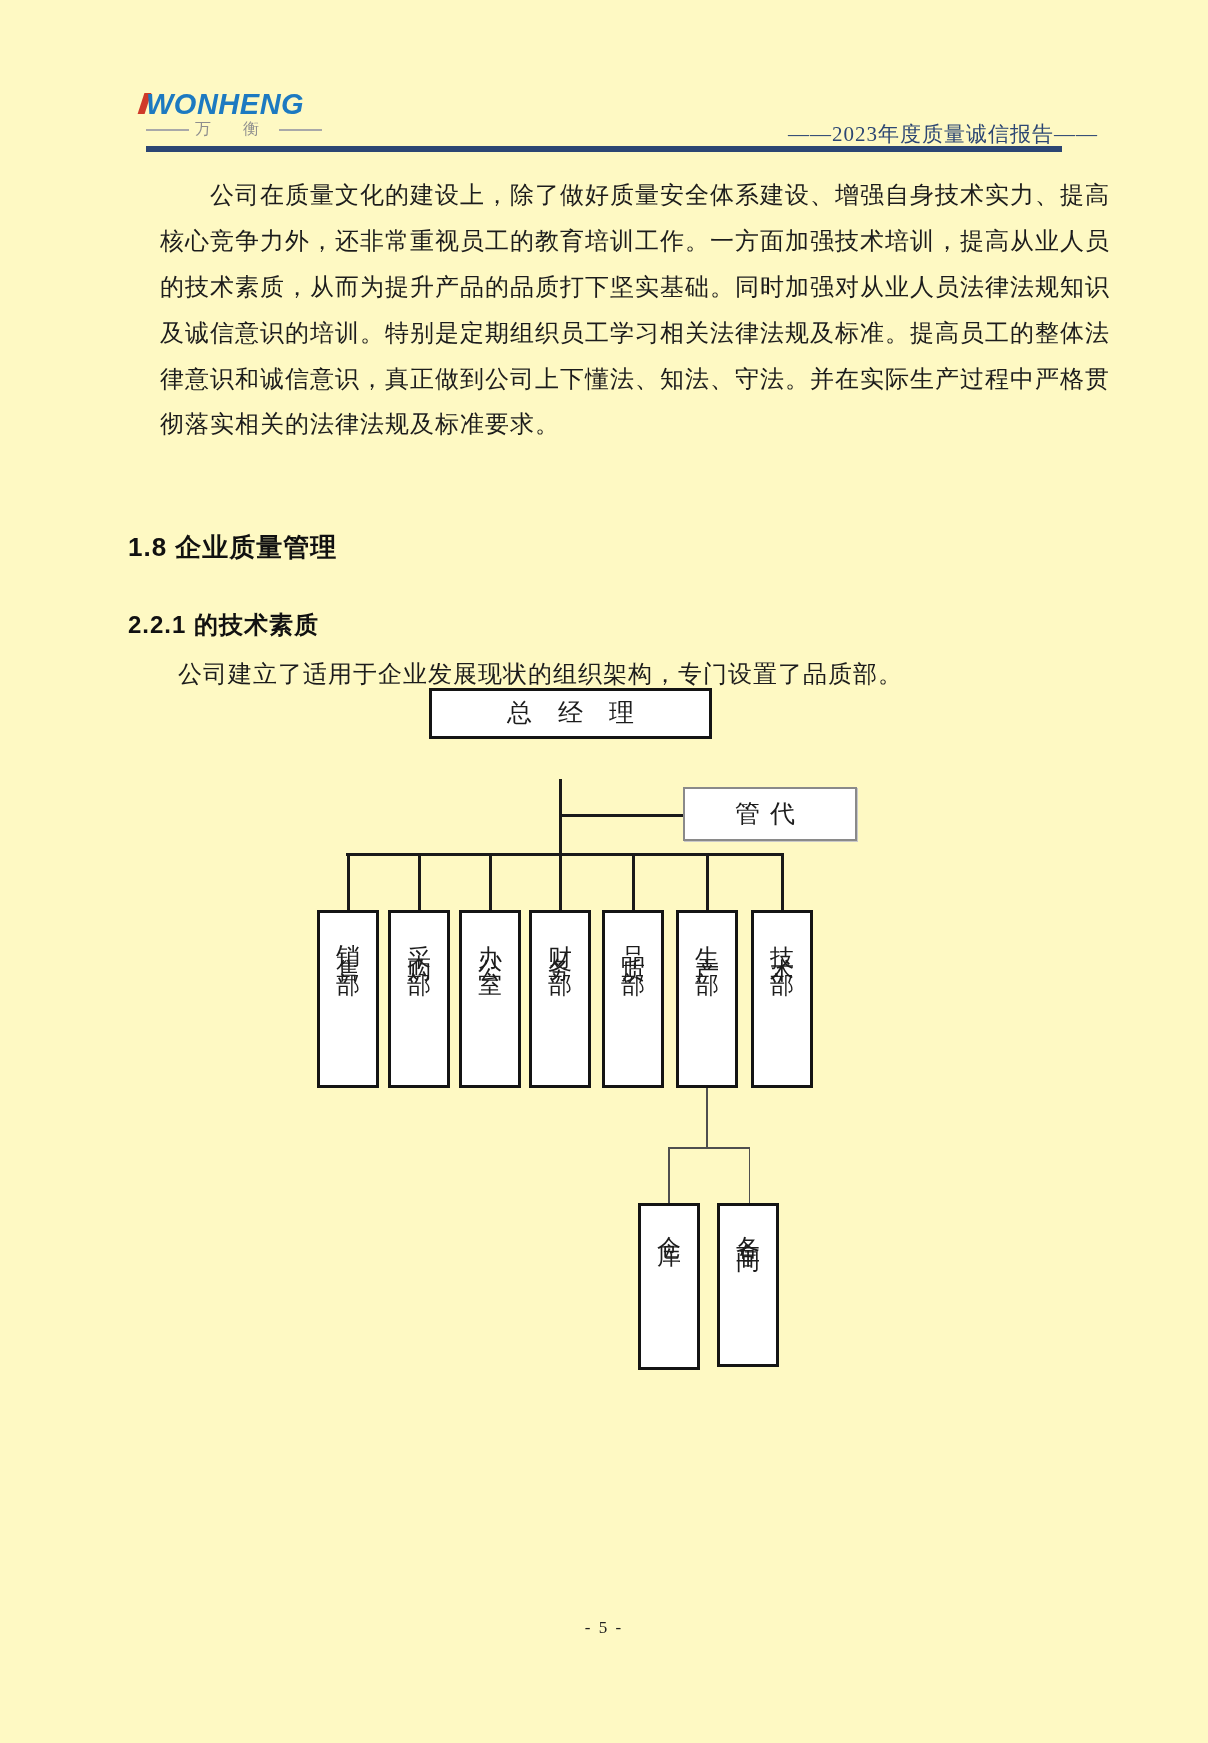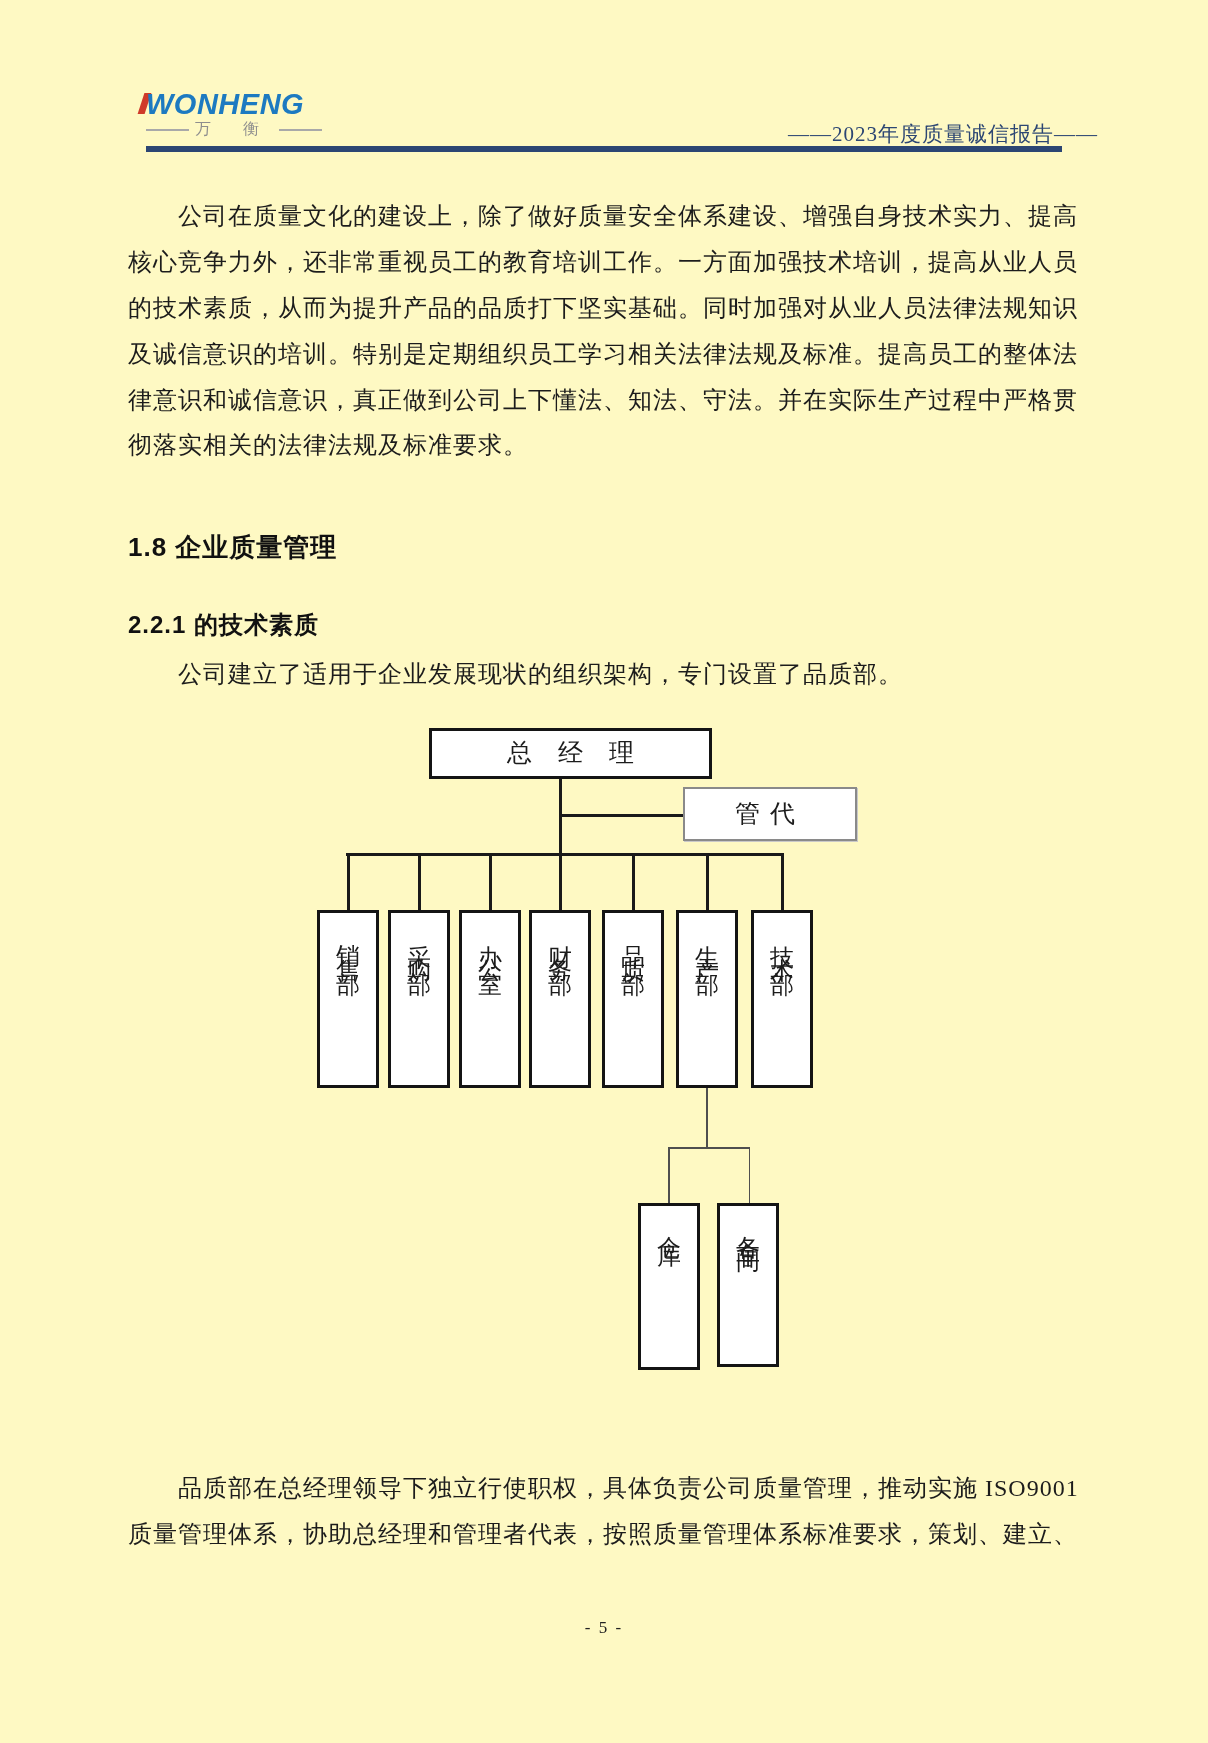--- a/index.html
+++ b/index.html
@@ -44,36 +44,36 @@
     position:absolute;left:146px;top:146px;width:916px;height:6px;
     background:#2c4673;
   }
   
   .para{
     position:absolute;left:128px;width:956px;
     font-size:24px;letter-spacing:1px;line-height:45.9px;
     white-space:nowrap;
   }
   .para div{height:45.9px;}
-  #para1{top:194px;}
+  #para1{top:173px;margin-left:32px;}
   #closing{top:1466px;}
   .heading{
     position:absolute;left:128px;
     font-family:"Liberation Sans","DejaVu Sans",sans-serif;
     font-weight:bold;color:#111;white-space:nowrap;
   }
   #h22{top:530px;font-size:26px;letter-spacing:1px;}
   #h221{top:609px;font-size:24px;letter-spacing:1px;}
   #intro{top:652px;}
   
   .obox{
     position:absolute;box-sizing:border-box;background:#fff;
     border:3px solid #141414;
   }
-  #box-gm{left:429px;top:728px;width:283px;height:51px;border-width:3.5px;}
+  #box-gm{left:429px;top:688px;width:283px;height:51px;border-width:3.5px;}
   #box-gm .hlabel{line-height:44px;}
   #box-md{left:683px;top:787px;width:174px;height:54px;border:2px solid #8a8a8a;box-shadow:1px 1px 0 #c9c9c9;}
   #box-md .hlabel{line-height:50px;}
   .hlabel{
     text-align:center;font-size:25px;color:#1c1c1c;
     white-space:nowrap;
   }
   #box-gm .hlabel{letter-spacing:26px;padding-left:26px;}
   #box-md .hlabel{letter-spacing:10px;}
   .dept{top:910px;width:62px;height:178px;}
@@ -174,20 +174,16 @@
     <div class="vlabel">技术部</div>
   </div>
 
   <div class="obox" id="box-wh">
     <div class="vlabel tight">仓库</div>
   </div>
   <div class="obox" id="box-ws">
     <div class="vlabel tight">各车间</div>
   </div>
 
-  <div class="para" id="closing">
-    <div>　　品质部在总经理领导下独立行使职权，具体负责公司质量管理，推动实施 ISO9001</div>
-    <div>质量管理体系，协助总经理和管理者代表，按照质量管理体系标准要求，策划、建立、</div>
-  </div>
 
   <div id="footer">- 5 -</div>
 
 </div>
 
 </body></html>

